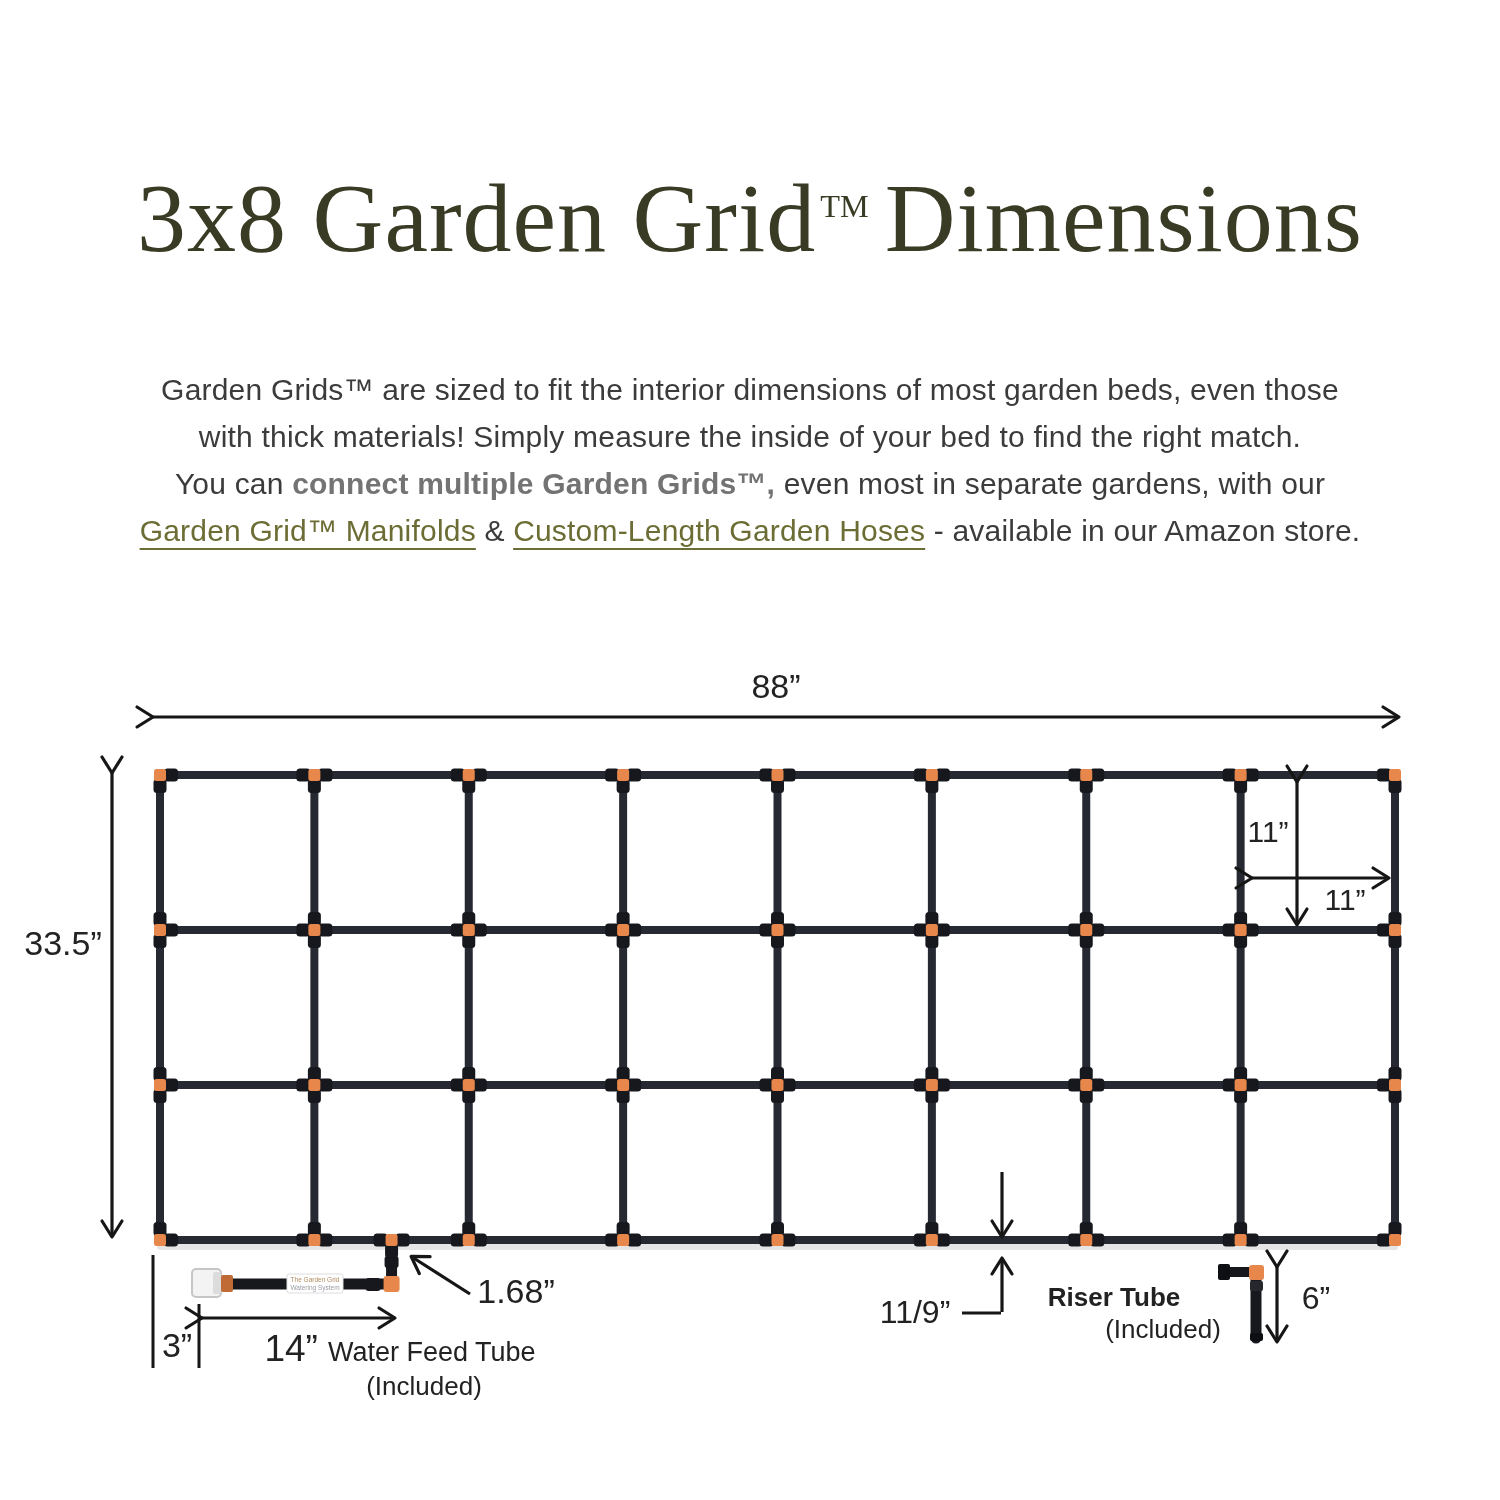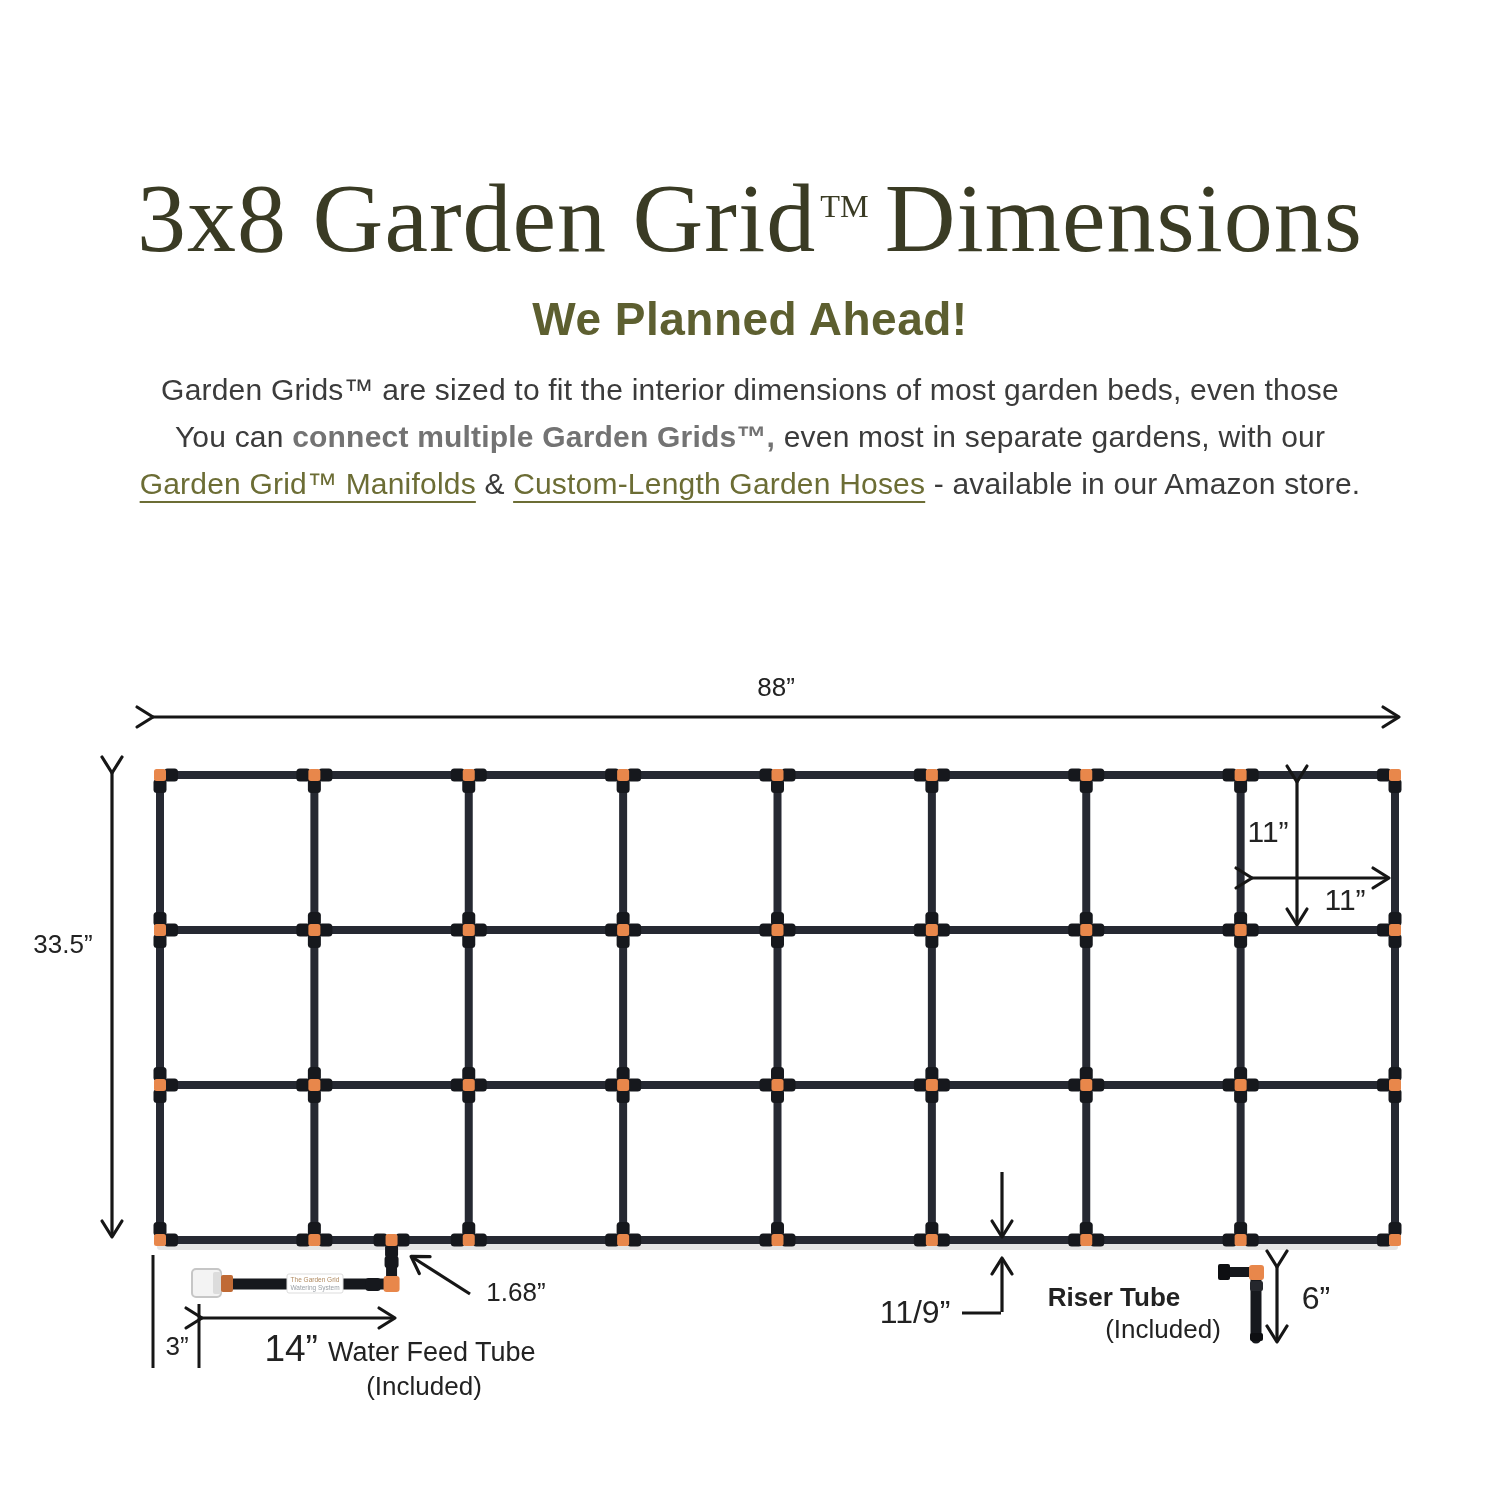--- a/index.html
+++ b/index.html
@@ -37,38 +37,38 @@
     color:#6c6d35;text-decoration:underline;
     text-decoration-thickness:2px;text-underline-offset:7px;
     cursor:pointer;
   }
   
   .diagram-svg{position:absolute;left:0;top:0;width:1500px;height:1500px;}
   .lbl{
     position:absolute;transform:translate(-50%,-50%);
     white-space:nowrap;color:#222222;line-height:1.1;
   }
-  .dim{font-size:26px;}
+  .dim{font-size:34px;}
   .dim-sm{font-size:30px;}
   .dim-md{font-size:32px;}
   .note{font-size:26px;}
   .feed-line .inch{font-size:37px;}
   .feed-line .name{font-size:27px;margin-left:10px;}
 </style>
 </head>
 <body>
 
 <div class="page">
 
   <h1 class="title"><span>3x8 Garden Grid</span><sup>TM</sup><span>Dimensions</span></h1>
 
-  <div class="subtitle">We Planned Ahead!</div>
 
   <div class="para">
     <div>Garden Grids™ are sized to fit the interior dimensions of most garden beds, even those</div>
+    <div>with thick materials! Simply measure the inside of your bed to find the right match.</div>
     <div><span>You can </span><b>connect multiple Garden Grids™,</b><span> even most in separate gardens, with our</span></div>
     <div><a>Garden Grid™ Manifolds</a><span> &amp; </span><a>Custom-Length Garden Hoses</a><span> - available in our Amazon store.</span></div>
   </div>
 
   <svg id="diagram-svg" class="diagram-svg" viewBox="0 0 1500 1500">
       <defs>
         <marker id="chev" markerWidth="28" markerHeight="28" refX="20" refY="13" orient="auto" markerUnits="userSpaceOnUse">
     <path d="M5,3 L21,13 L5,23" fill="none" stroke="#161616" stroke-width="3.2" stroke-linecap="round" stroke-linejoin="round"></path>
         </marker>
       </defs>

